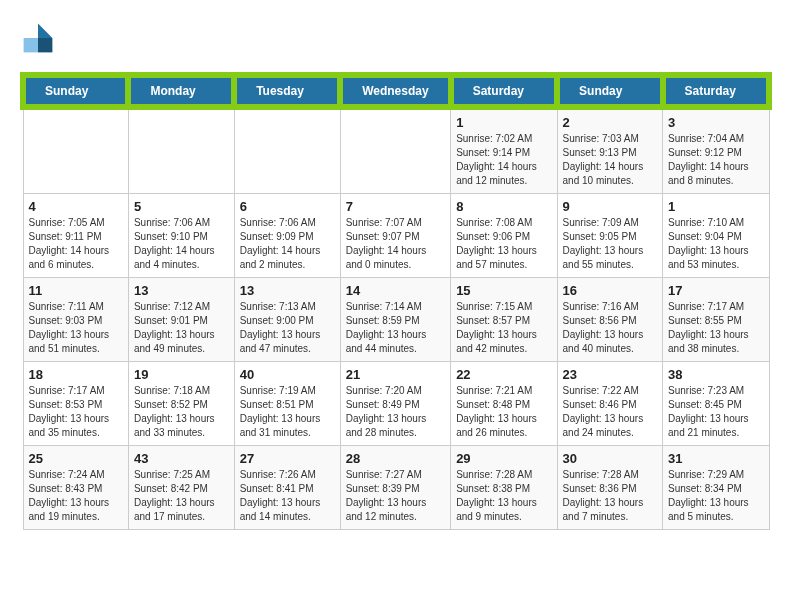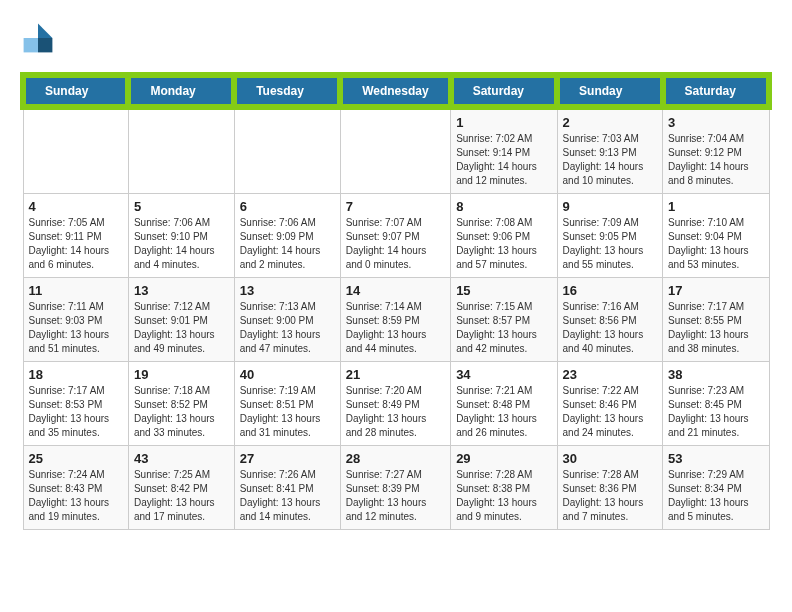--- a/index.html
+++ b/index.html
@@ -211,21 +211,21 @@
         </td>
         <td>
           <span class="day-num">40</span>
           <div class="day-info">Sunrise: 7:19 AM<br>Sunset: 8:51 PM<br>Daylight: 13 hours<br>and 31 minutes.</div>
         </td>
         <td>
           <span class="day-num">21</span>
           <div class="day-info">Sunrise: 7:20 AM<br>Sunset: 8:49 PM<br>Daylight: 13 hours<br>and 28 minutes.</div>
         </td>
         <td>
-          <span class="day-num">34</span>
+          <span class="day-num">22</span>
           <div class="day-info">Sunrise: 7:21 AM<br>Sunset: 8:48 PM<br>Daylight: 13 hours<br>and 26 minutes.</div>
         </td>
         <td>
           <span class="day-num">23</span>
           <div class="day-info">Sunrise: 7:22 AM<br>Sunset: 8:46 PM<br>Daylight: 13 hours<br>and 24 minutes.</div>
         </td>
         <td>
           <span class="day-num">38</span>
           <div class="day-info">Sunrise: 7:23 AM<br>Sunset: 8:45 PM<br>Daylight: 13 hours<br>and 21 minutes.</div>
         </td>
@@ -249,18 +249,18 @@
         </td>
         <td>
           <span class="day-num">29</span>
           <div class="day-info">Sunrise: 7:28 AM<br>Sunset: 8:38 PM<br>Daylight: 13 hours<br>and 9 minutes.</div>
         </td>
         <td>
           <span class="day-num">30</span>
           <div class="day-info">Sunrise: 7:28 AM<br>Sunset: 8:36 PM<br>Daylight: 13 hours<br>and 7 minutes.</div>
         </td>
         <td>
-          <span class="day-num">53</span>
+          <span class="day-num">31</span>
           <div class="day-info">Sunrise: 7:29 AM<br>Sunset: 8:34 PM<br>Daylight: 13 hours<br>and 5 minutes.</div>
         </td>
       </tr>
     </tbody>
 </table>
 
 </body></html>

